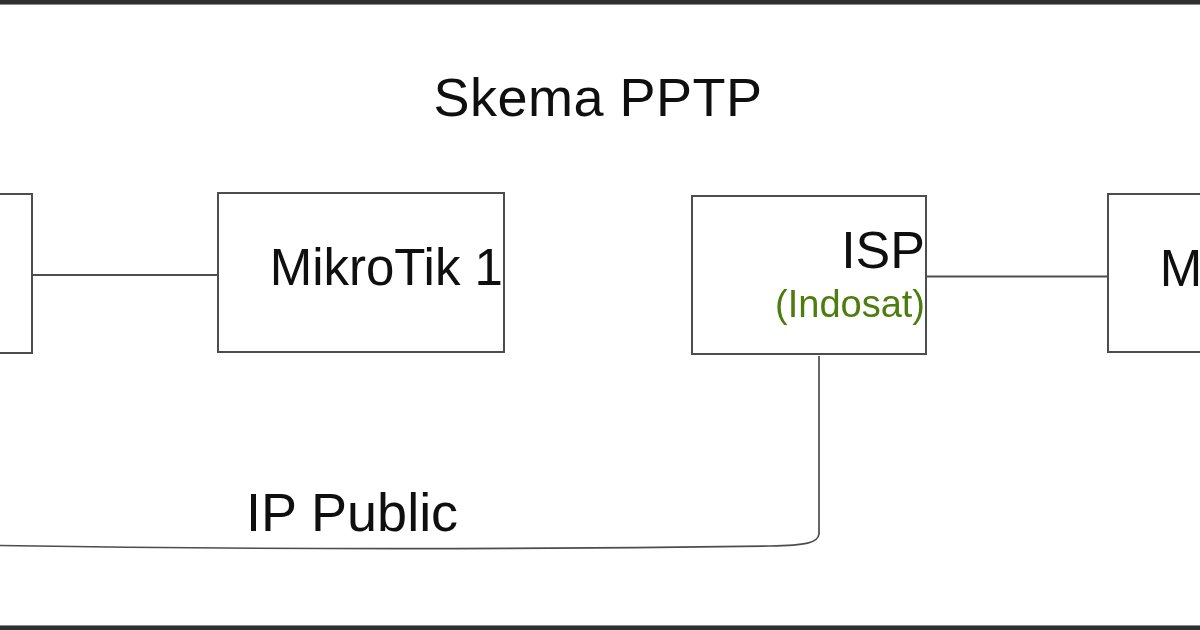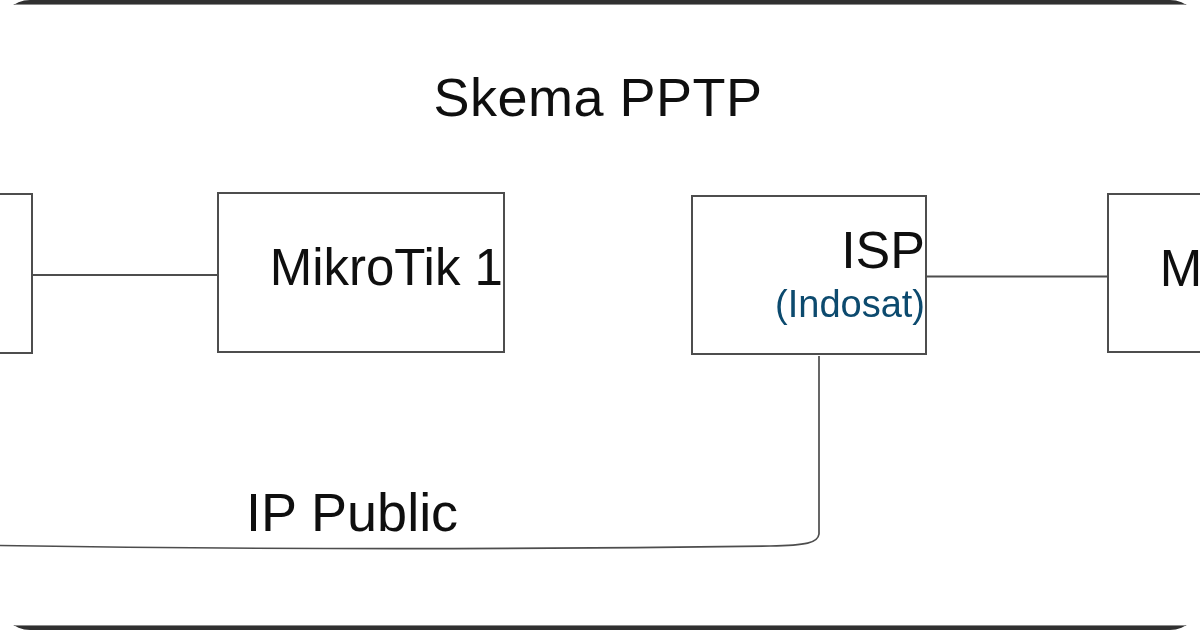--- a/index.html
+++ b/index.html
@@ -8,21 +8,20 @@
     background: #ffffff;
   }
   #stage {
     position: relative;
     width: 1200px;
     height: 630px;
     background: #ffffff;
     overflow: hidden;
     font-family: "Liberation Sans", sans-serif;
     color: #141414;
-    border-radius: 30px;
   }
   .edge-bar {
     position: absolute;
     left: 0;
     width: 1200px;
     background: #303030;
   }
   #top-bar {
     top: 0;
     height: 4px;
@@ -80,21 +79,21 @@
     height: 160px;
     padding-bottom: 2px;
   }
   #node-isp .label {
     font-size: 52px;
     line-height: 60px;
   }
   #node-isp .sublabel {
     font-size: 38px;
     line-height: 48px;
-    color: #0c4a6e;
+    color: #4d7c0f;
     white-space: nowrap;
   }
   #node-mikrotik2 {
     left: 1107px;
     top: 193px;
     width: 288px;
     height: 160px;
     padding-bottom: 8px;
   }
   #connector-layer {

